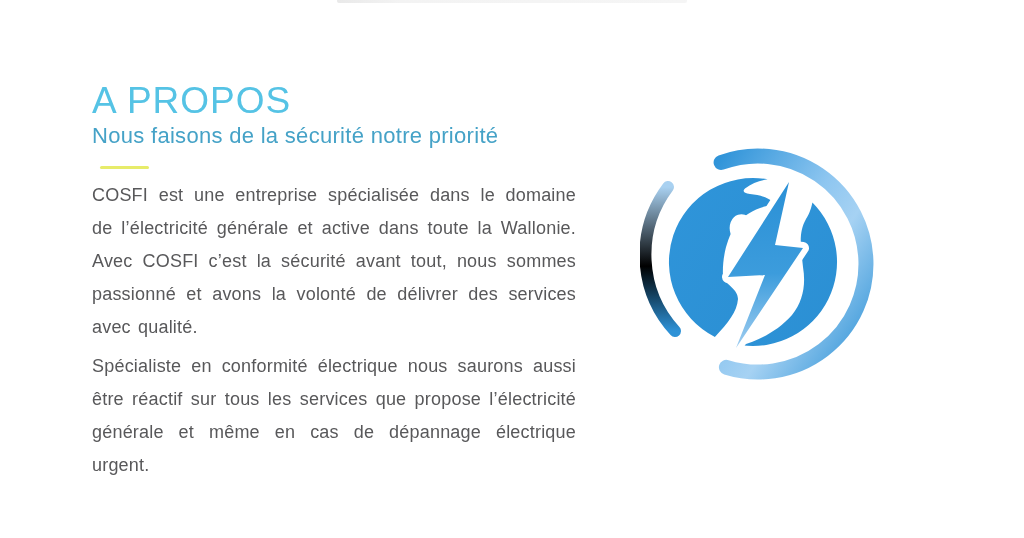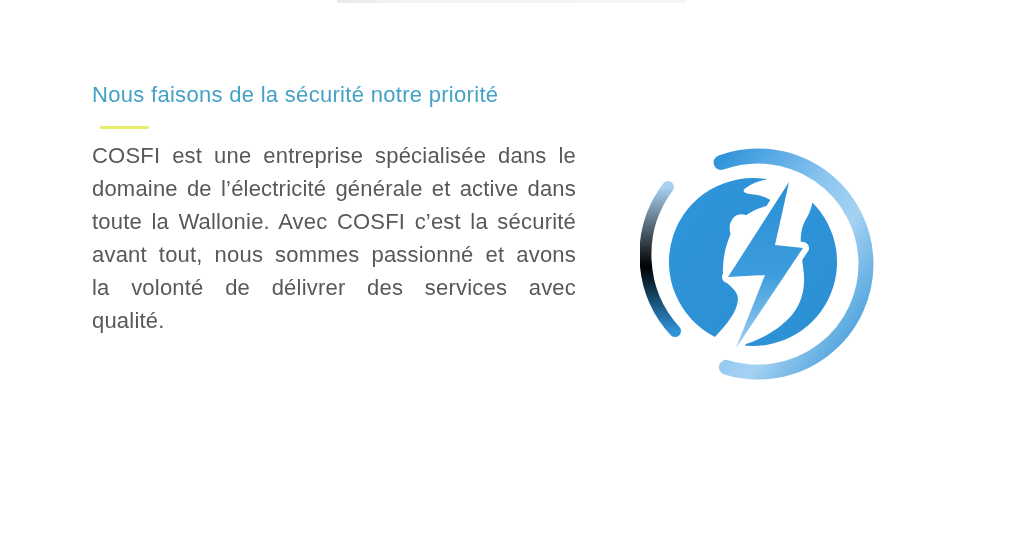--- a/index.html
+++ b/index.html
@@ -40,21 +40,21 @@
     color: #45a2c7;
   }
   .yellow-divider {
     margin-top: 16px;
     margin-left: 8px;
     width: 49px; height: 3px;
     border-radius: 2px;
     background: #e7ec6a;
   }
   .about-paragraph {
-    font-size: 22px;
+    font-size: 18px;
     line-height: 33px;
     color: #58585a;
     letter-spacing: 0.2px;
     word-spacing: 2px;
     text-align: justify;
   }
   .p1 { margin-top: 10px; }
   .p2 { margin-top: 6px; }
   .logo-wrap {
     position: absolute;
@@ -63,23 +63,25 @@
   }
 </style>
 </head>
 <body>
 
 <div class="stage">
 
   <div class="top-divider"></div>
 
   <div class="about">
+    <h1 class="about-title">A PROPOS</h1>
     <h2 class="about-subtitle">Nous faisons de la sécurité notre priorité</h2>
     <div class="yellow-divider"></div>
     <p class="about-paragraph p1">COSFI est une entreprise spécialisée dans le domaine de l’électricité générale et active dans toute la Wallonie. Avec COSFI c’est la sécurité avant tout, nous sommes passionné et avons la volonté de délivrer des services avec qualité.</p>
+    <p class="about-paragraph p2">Spécialiste en conformité électrique nous saurons aussi être réactif sur tous les services que propose l’électricité générale et même en cas de dépannage électrique urgent.</p>
   </div>
 
   <div class="logo-wrap">
     <svg width="240" height="240" viewBox="0 0 240 240">
       <defs>
         <linearGradient id="gradRing" x1="0%" y1="0%" x2="100%" y2="100%">
           <stop offset="0%" stop-color="#3094d9"></stop>
           <stop offset="42%" stop-color="#8ec6f0"></stop>
           <stop offset="60%" stop-color="#a6d2f3"></stop>
           <stop offset="100%" stop-color="#2b90d5"></stop>

